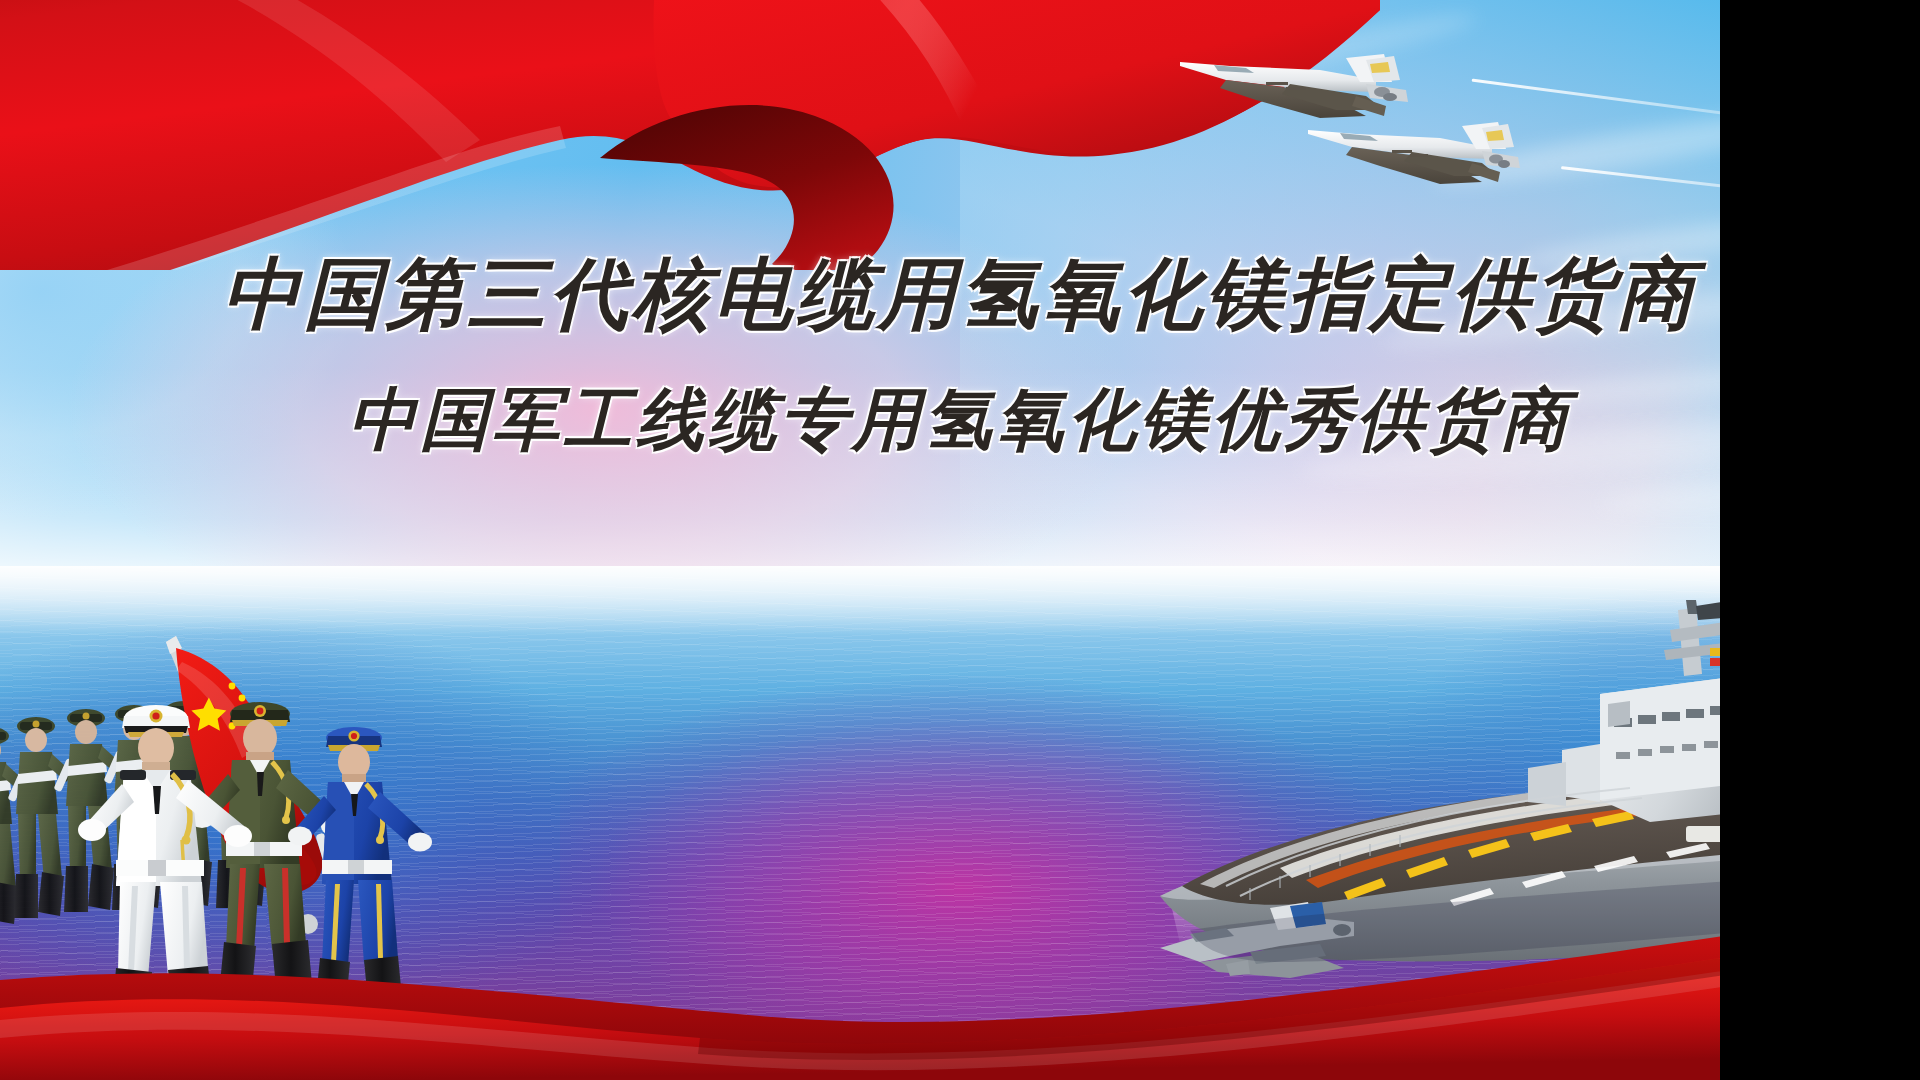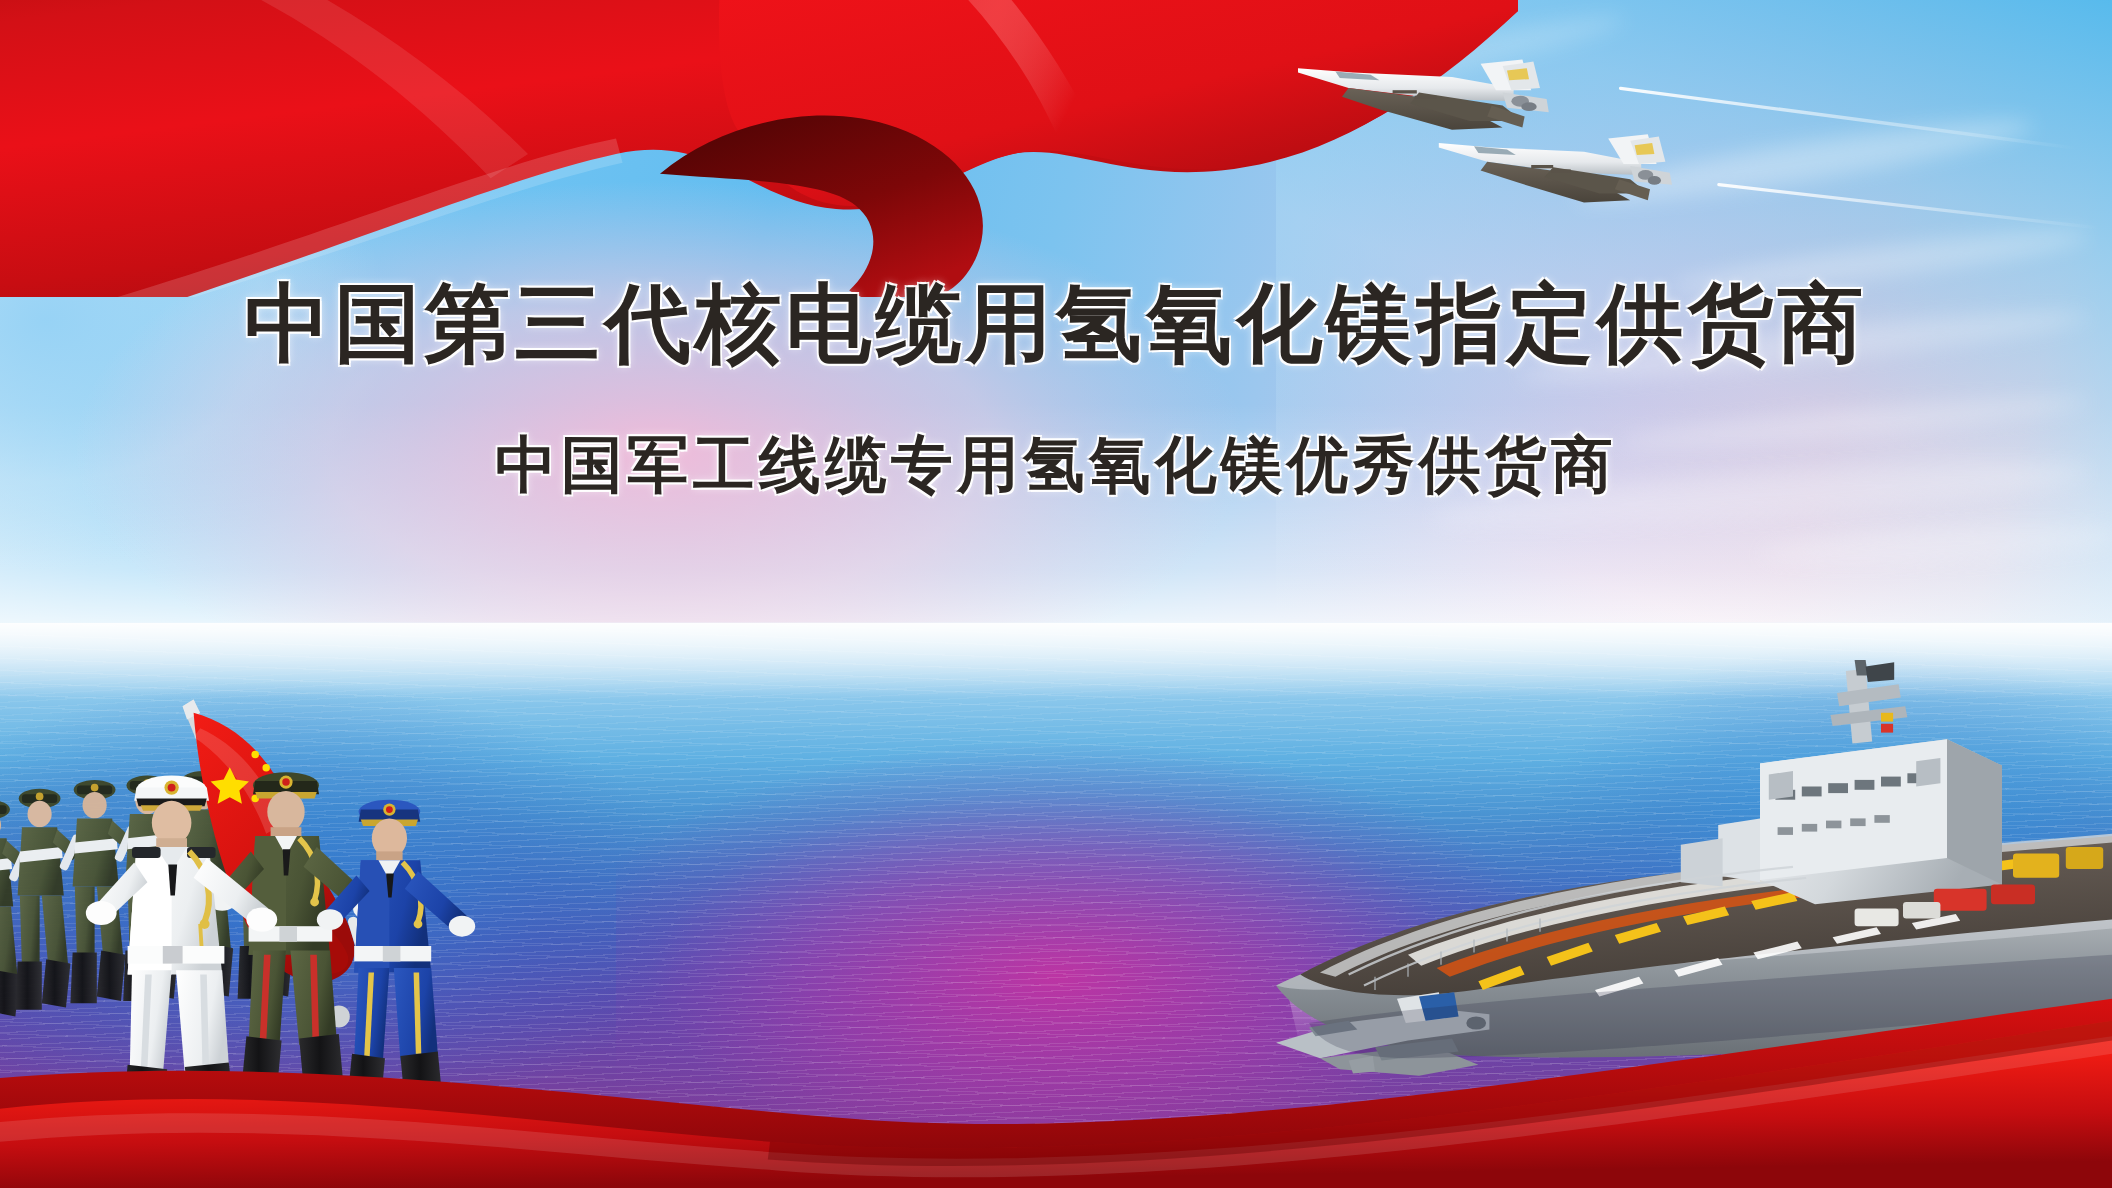--- a/index.html
+++ b/index.html
@@ -1,18 +1,19 @@
 <!DOCTYPE html>
 <html><head>
 <meta charset="utf-8">
 <style>
   html,body{margin:0;padding:0;background:#000;}
   #stage{
-    position:relative;width:1920px;height:1080px;overflow:hidden;
+    position:relative;width:1720px;height:1080px;overflow:hidden;
     font-family:"Liberation Sans","DejaVu Sans",sans-serif;
+    font-style:italic;
   }
 
   
   .sky{position:absolute;inset:0;
     background:
       linear-gradient(to bottom,
         rgba(255,255,255,0) 0%,
         rgba(255,255,255,0) 34%,
         rgba(255,255,255,.55) 48%,
         rgba(255,255,255,.92) 54%),
@@ -102,21 +103,21 @@
     font-size:78px;font-weight:700;letter-spacing:4px;line-height:1.30;
     color:#2b2622;
     text-shadow:
       -1.6px -1.6px 0 rgba(255,255,255,.92),
        1.6px -1.6px 0 rgba(255,255,255,.92),
       -1.6px  1.6px 0 rgba(255,255,255,.92),
        1.6px  1.6px 0 rgba(255,255,255,.92),
        0 0 9px rgba(255,255,255,.72);
     white-space:nowrap;
   }
-  .tline.two{margin-top:42px;font-size:56px;}
+  .tline.two{margin-top:30px;font-size:68px;}
 
   
   .jet{position:absolute;}
   .contrail{position:absolute;height:3px;border-radius:3px;
     background:linear-gradient(to right,rgba(255,255,255,.95),rgba(255,255,255,0));}
 
   
   .grp{position:absolute;}
 </style>
 </head>

